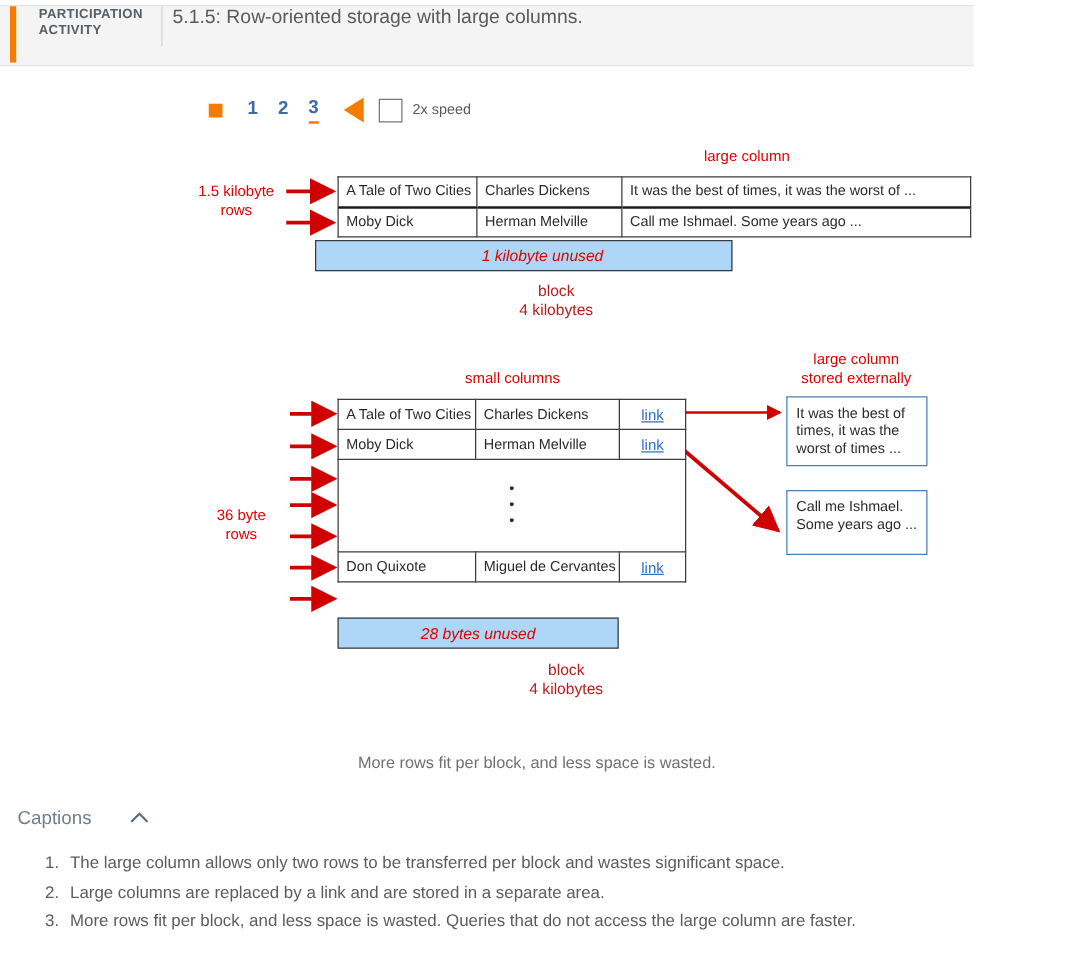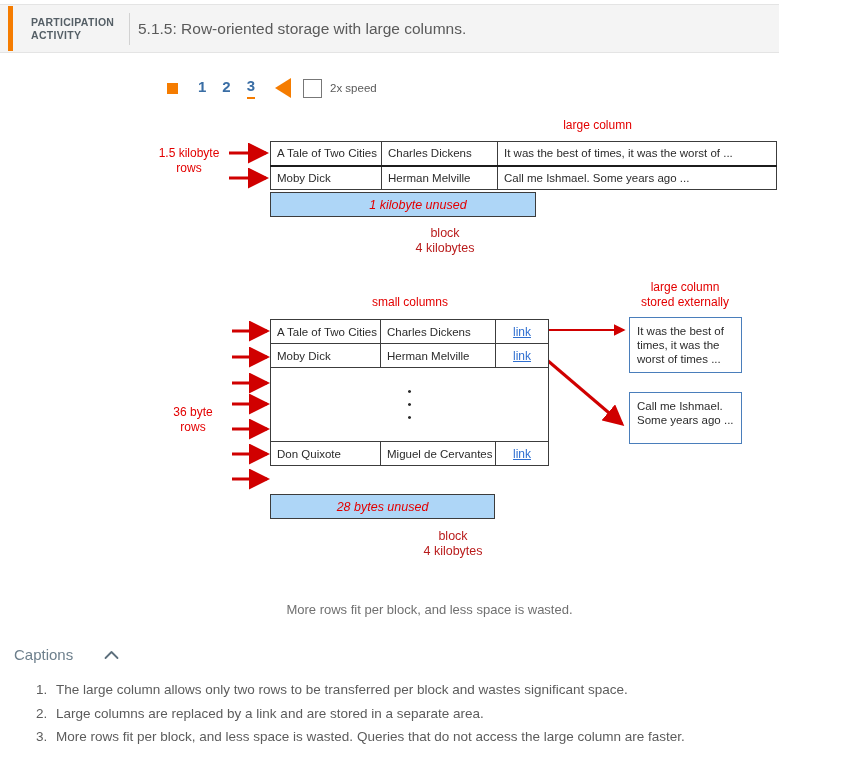--- a/index.html
+++ b/index.html
@@ -12,21 +12,21 @@
     position:relative;
     overflow:hidden;
   }
 
   
   .pa-header{
     position:absolute; left:0; top:4px; width:779px; height:49px;
     background:#f4f4f4;
     border-top:1px solid #e4e4e4;
     border-bottom:1px solid #e4e4e4;
-    display:flex; align-items:center;
+    display:flex; align-items:flex-start;
   }
   .pa-accent{
     width:5px; height:45px; background:#f57c00; margin-left:8px; flex:0 0 auto;
   }
   .pa-kicker{
     margin-left:18px; width:88px;
     font-size:10.5px; font-weight:bold; line-height:13px;
     color:#555f66; letter-spacing:.3px;
   }
   .pa-divider{
@@ -191,21 +191,21 @@
         <td class="thickbot">It was the best of times, it was the worst of ...</td>
       </tr>
       <tr>
         <td>Moby Dick</td>
         <td>Herman Melville</td>
         <td>Call me Ishmael. Some years ago ...</td>
       </tr>
     </tbody>
   </table>
 
-  <div class="unused" style="left:270px; top:192px; width:266px; height:25px;padding-left:30px;">1 kilobyte unused</div>
+  <div class="unused" style="left:252px; top:192px; width:334px; height:25px;padding-left:30px;">1 kilobyte unused</div>
 
   <div class="abs blklabel" style="left:380px; top:226px; width:130px;">
     <div>block</div>
     <div>4 kilobytes</div>
   </div>
 
   <div class="abs redlabel" style="left:340px; top:295px; width:140px;">small columns</div>
 
   <div class="abs redlabel" style="left:615px; top:280px; width:140px;">
     <div>large column</div>

